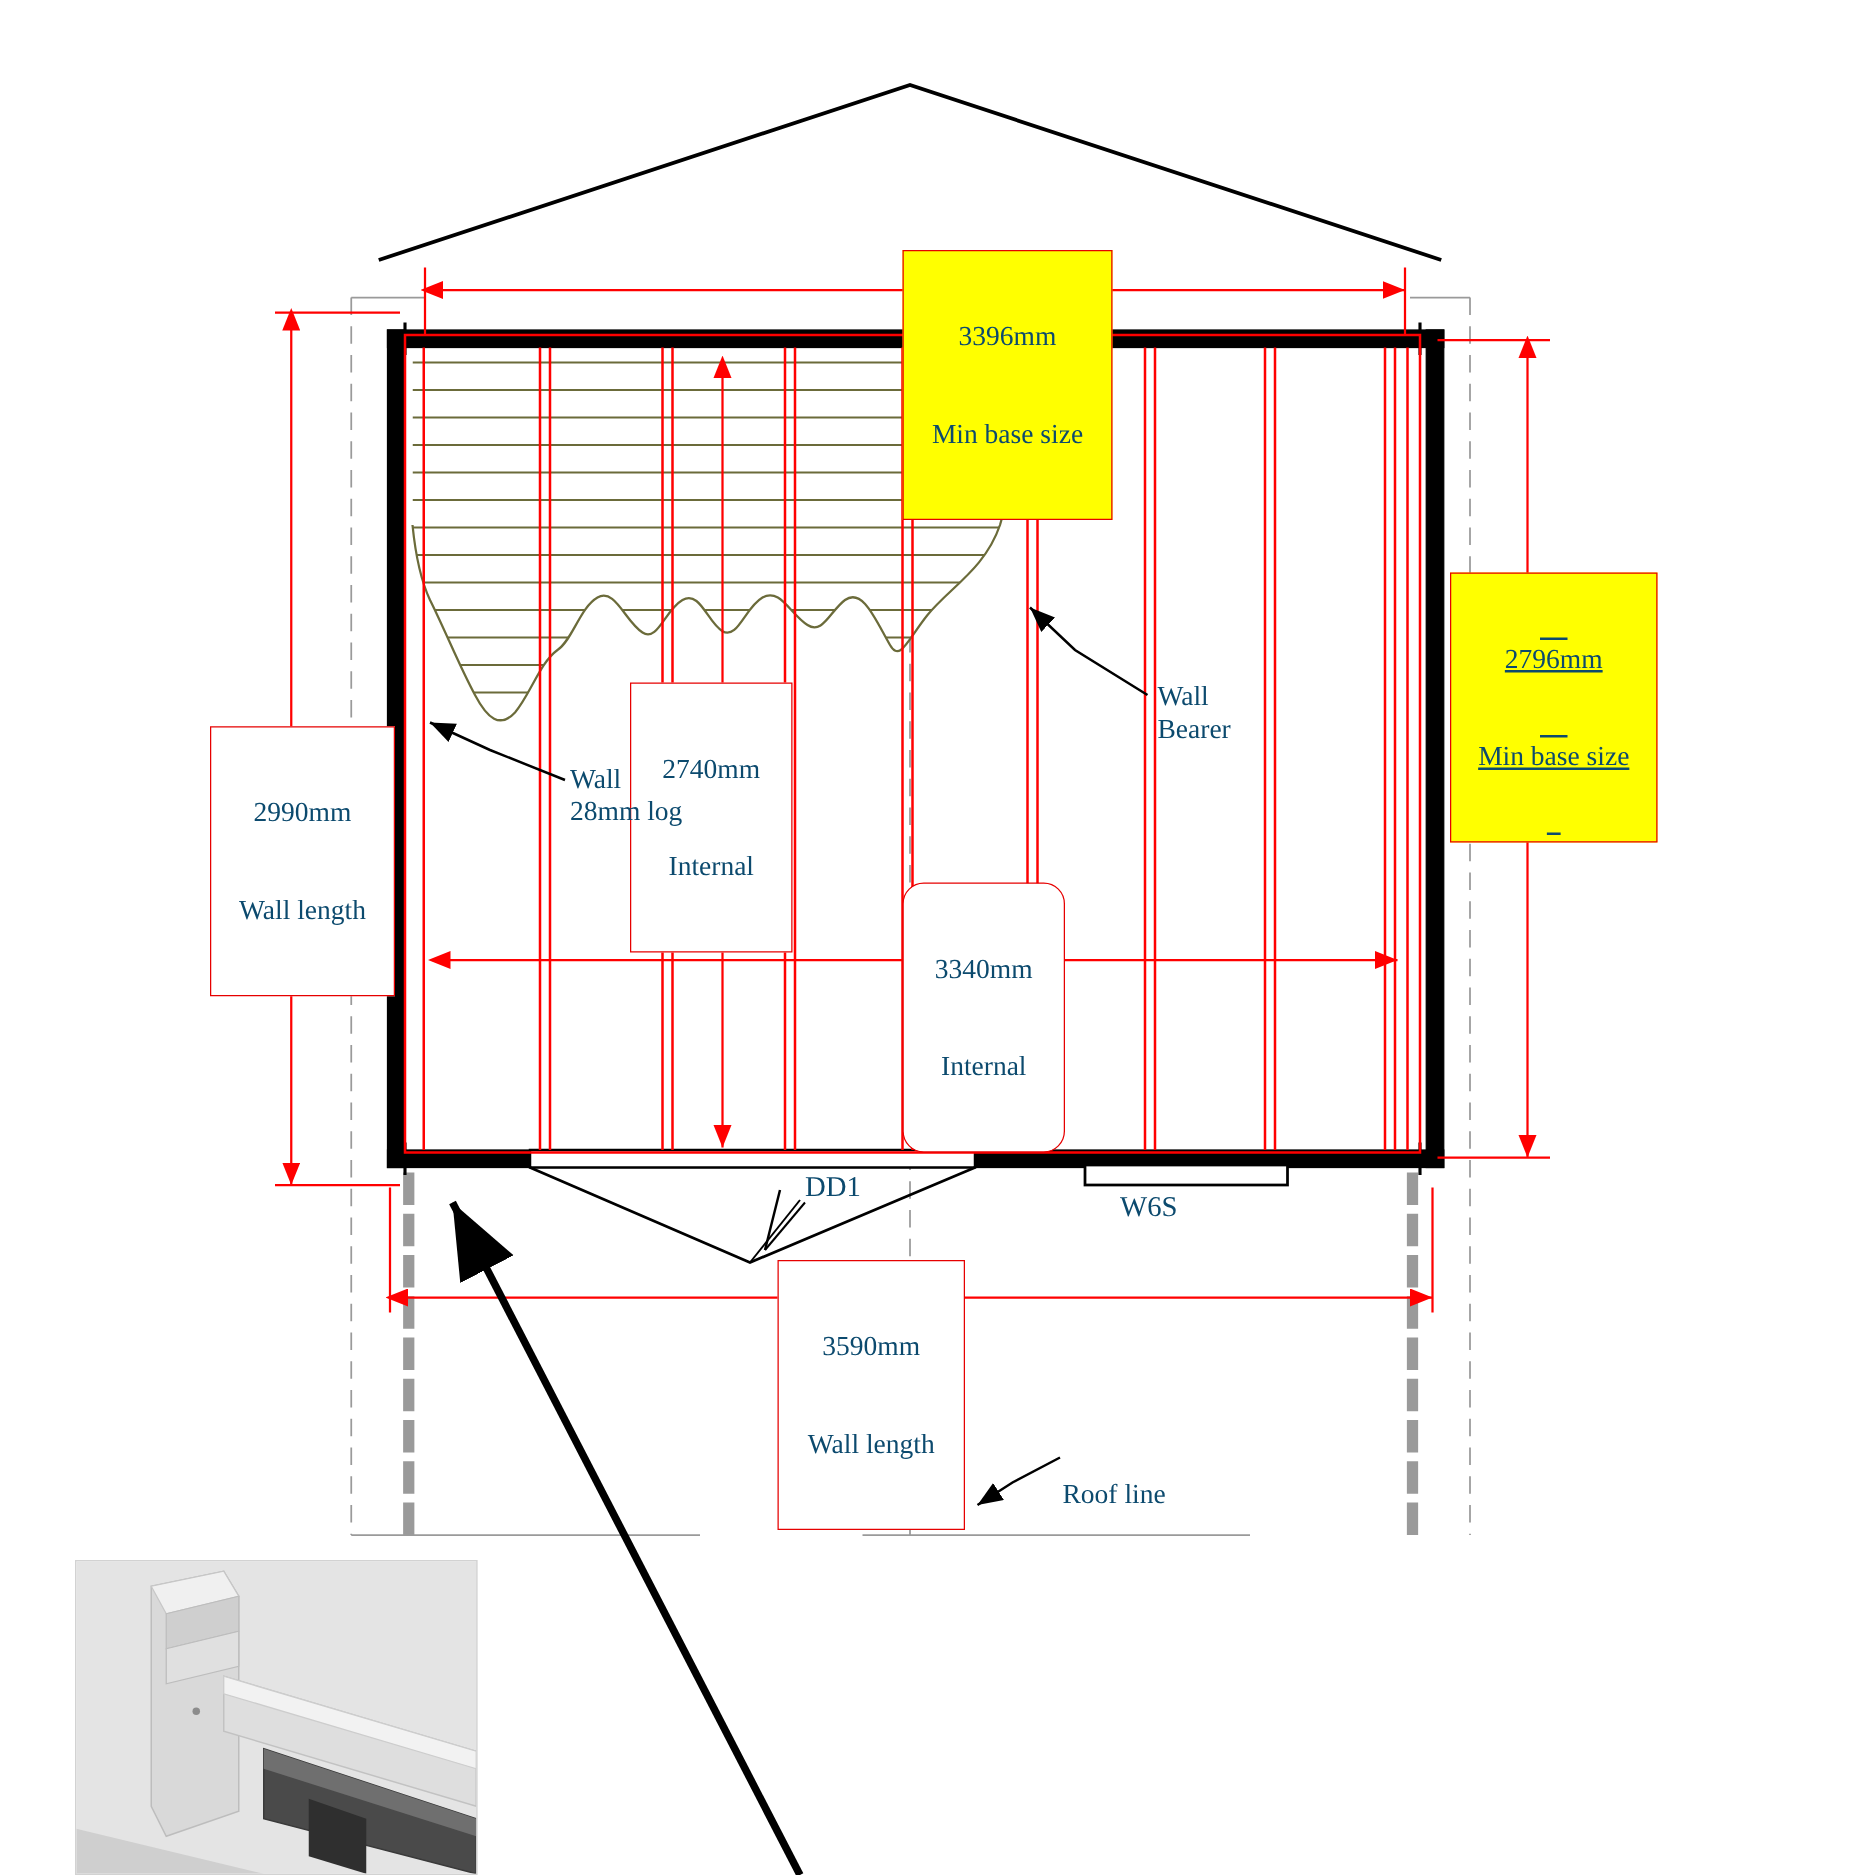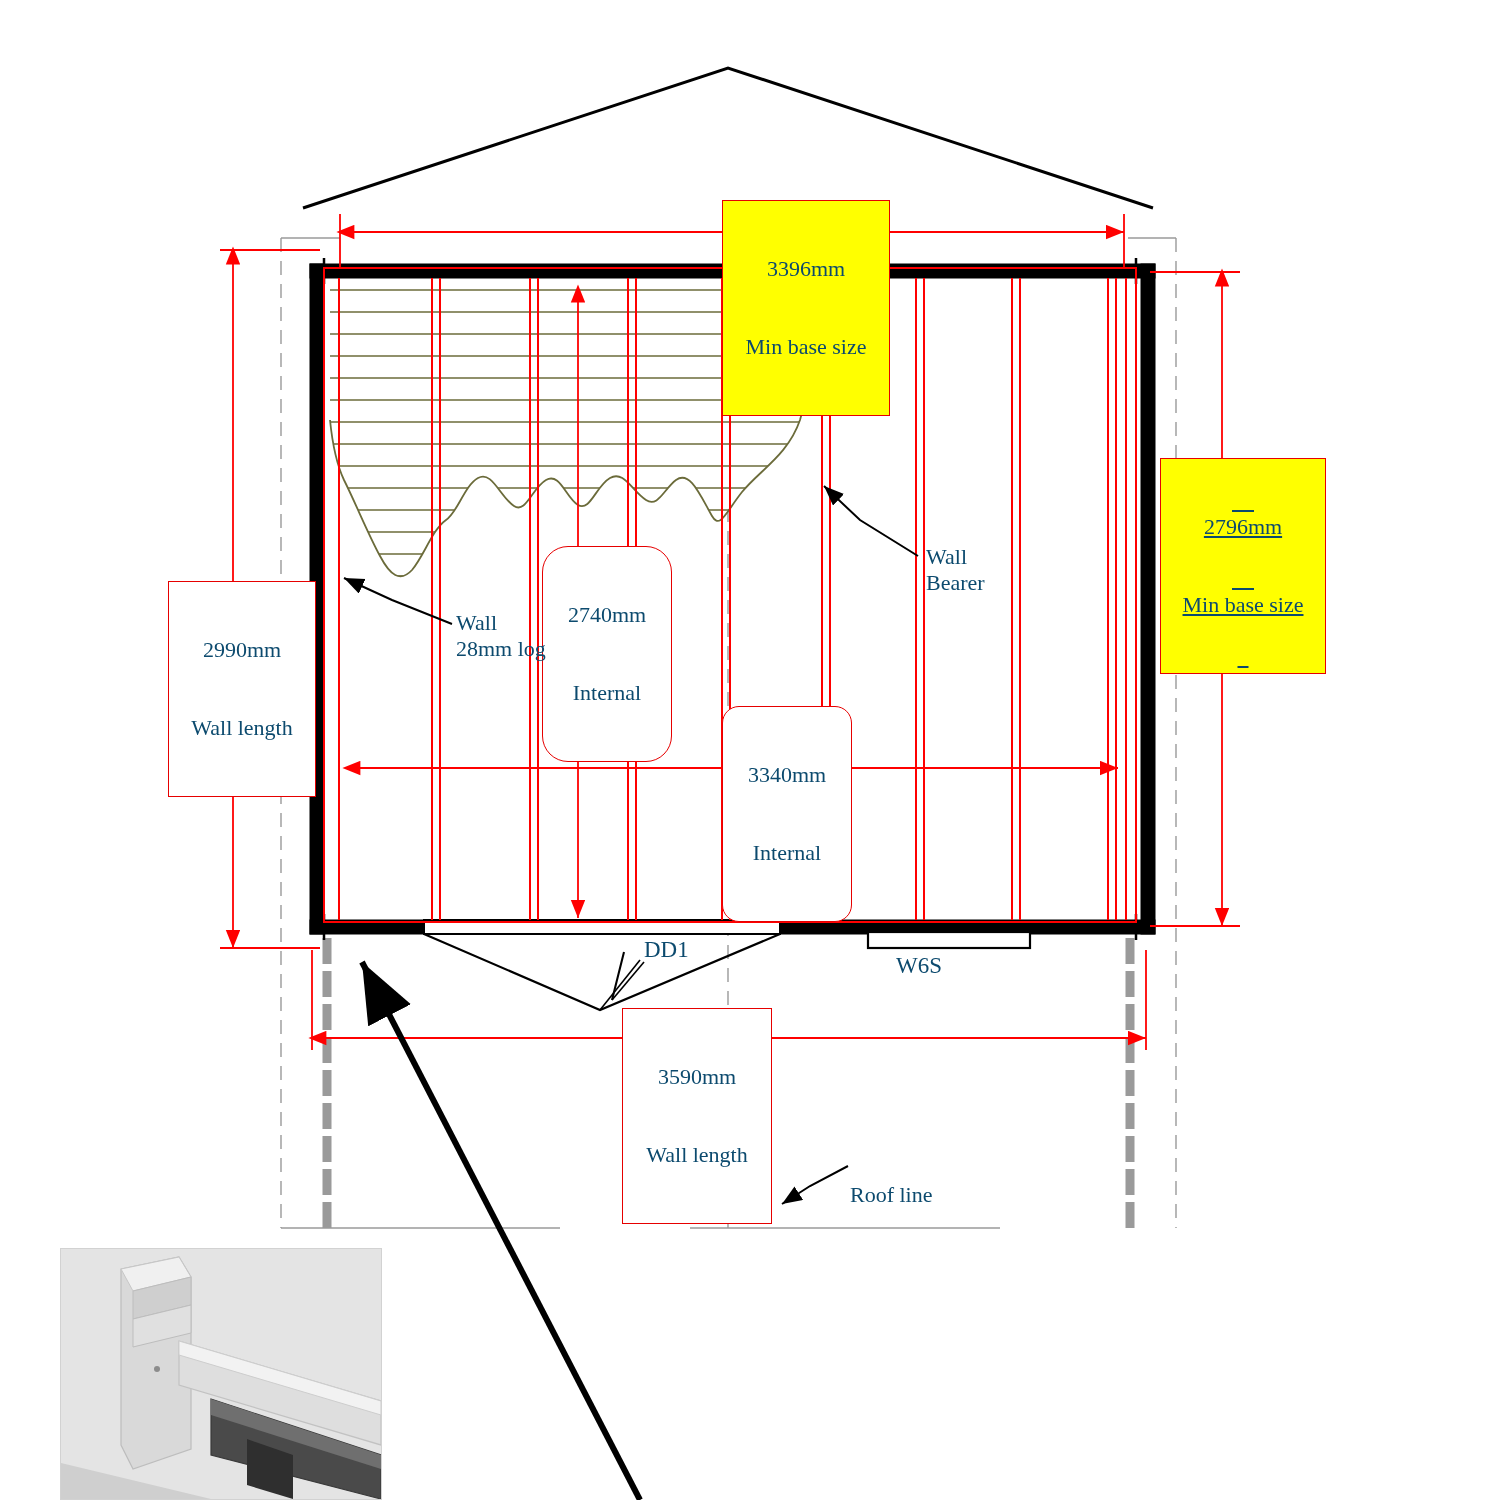--- a/index.html
+++ b/index.html
@@ -279,21 +279,21 @@
   <div class="label boxed-red" style="left:168px; top:570px; width:130px;margin-top:11px;">
     <div>2990mm</div>
     <div>Wall length</div>
   </div>
 
   <div class="label boxed-red" style="left:622px; top:1008px; width:132px;">
     <div>3590mm</div>
     <div>Wall length</div>
   </div>
 
-  <div class="label boxed-red" style="left:542px; top:546px; width:112px;border-radius:26px;">
+  <div class="label boxed-red" style="left:504px; top:546px; width:112px;">
     <div>2740mm</div>
     <div>Internal</div>
   </div>
 
   <div class="label boxed-red" style="left:722px; top:706px; width:112px;border-radius:17px;">
     <div>3340mm</div>
     <div>Internal</div>
   </div>
 
   <div class="label plain" style="left:926px; top:544px;">Wall

